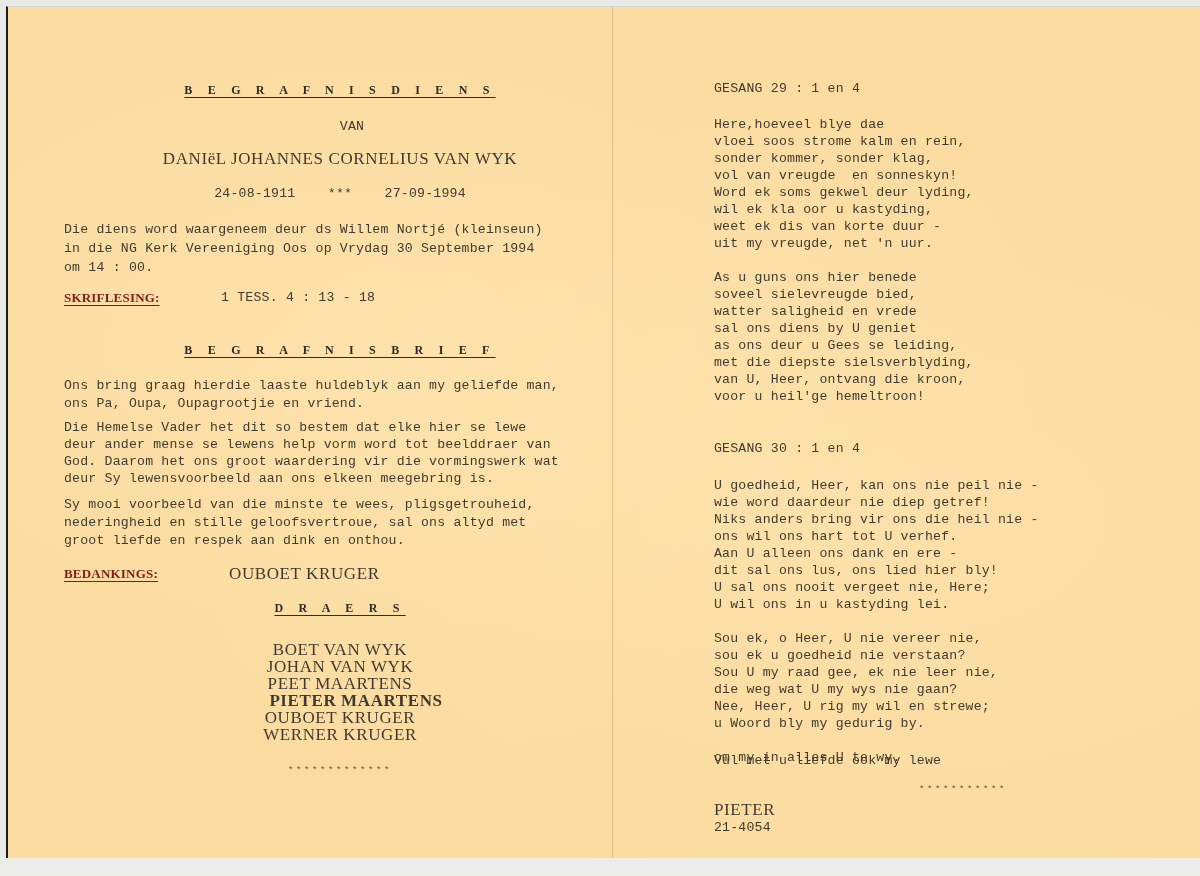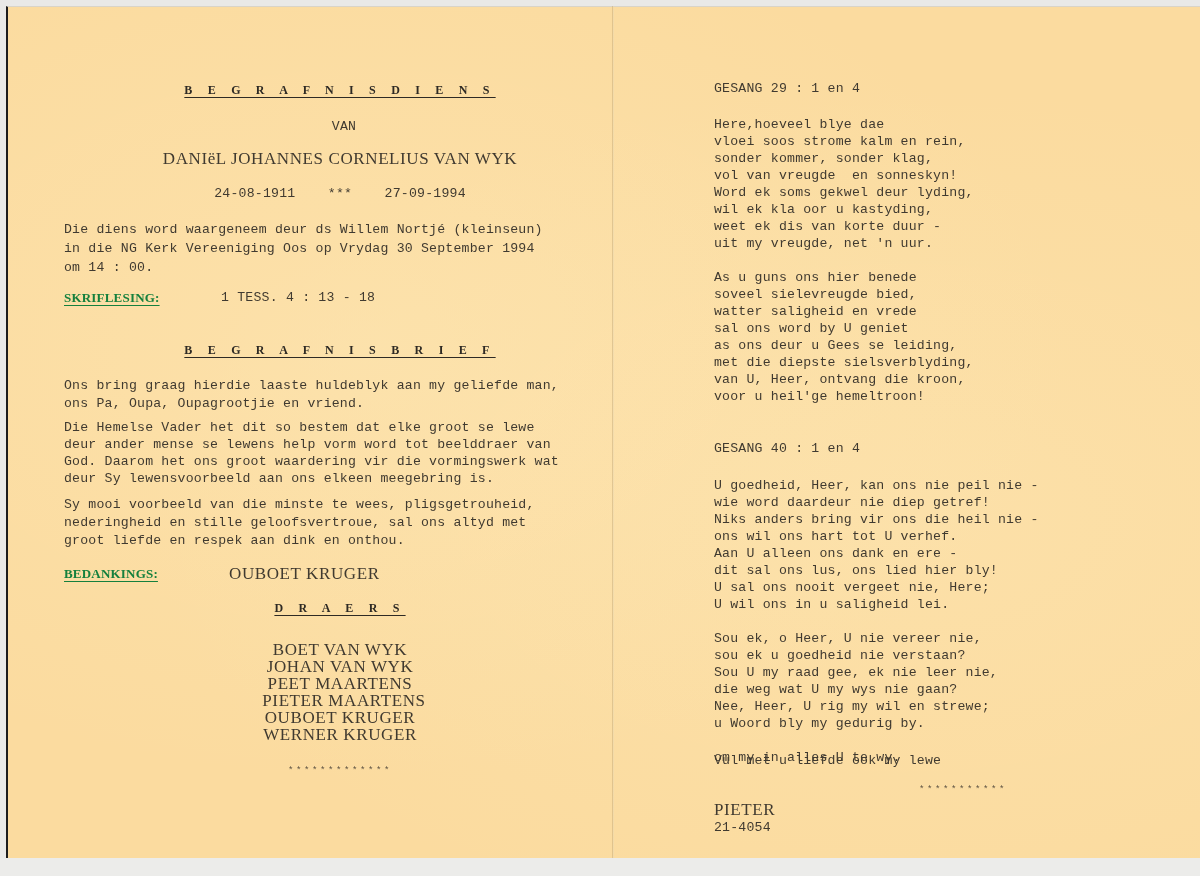--- a/index.html
+++ b/index.html
@@ -23,72 +23,72 @@
       position: absolute; left: 0; top: 858px; width: 1200px; height: 18px; background: #ececea;
     }
 
     .page { position: absolute; top: 0; }
     .left-page { left: 0; width: 612px; }
     .right-page { left: 614px; width: 586px; }
 
     .t { position: absolute; font-size: 13.2px; line-height: 17px; white-space: pre; letter-spacing: 0.2px; color: #403a30; }
     .heading { font-family: "Liberation Serif", "DejaVu Serif", serif; font-weight: bold; font-size: 12px; letter-spacing: 6.2px; text-decoration: underline; text-underline-offset: 3px; color: #2e2a24; }
     .center { text-align: center; }
-    .label { font-family: "Liberation Serif", "DejaVu Serif", serif; font-weight: bold; font-size: 13px; text-decoration: underline; text-underline-offset: 3px; color: #15803d; }
+    .label { font-family: "Liberation Serif", "DejaVu Serif", serif; font-weight: bold; font-size: 13px; text-decoration: underline; text-underline-offset: 3px; color: #7f1d1d; }
     .serif { font-family: "Liberation Serif", "DejaVu Serif", serif; font-size: 17px; letter-spacing: 0.6px; }
     .stars { font-size: 9px; letter-spacing: 2.6px; color: #5a5040; }
   </style>
 </head>
 <body>
 
 <div class="scan"></div>
 <div class="fold"></div>
 <div class="bottom-strip"></div>
 
 <div class="page left-page">
   <div class="t heading center" style="left:0; width:680px; top:82px;">B E G R A F N I S D I E N S</div>
-  <div class="t center" style="left:4px; width:680px; top:118px;">VAN</div>
+  <div class="t center" style="left:12px; width:680px; top:118px;">VAN</div>
   <div class="t center serif" style="left:0; width:680px; top:150px;">DANIëL JOHANNES CORNELIUS VAN WYK</div>
   <div class="t center" style="left:0; width:680px; top:185px;">24-08-1911    ***    27-09-1994</div>
 
   <div>
     <div class="t" style="left:64px; top:221px;">Die diens word waargeneem deur ds Willem Nortjé (kleinseun)</div>
     <div class="t" style="left:64px; top:240px;">in die NG Kerk Vereeniging Oos op Vrydag 30 September 1994</div>
     <div class="t" style="left:64px; top:259px;">om 14 : 00.</div>
   </div>
 
   <div class="t label" style="left:64px; top:289px;">SKRIFLESING:</div>
   <div class="t" style="left:221px; top:289px;">1 TESS. 4 : 13 - 18</div>
 
   <div class="t heading center" style="left:0; width:680px; top:342px;">B E G R A F N I S B R I E F</div>
 
   <div>
     <div class="t" style="left:64px; top:377px;">Ons bring graag hierdie laaste huldeblyk aan my geliefde man,</div>
     <div class="t" style="left:64px; top:395px;">ons Pa, Oupa, Oupagrootjie en vriend.</div>
 
-    <div class="t" style="left:64px; top:419px;">Die Hemelse Vader het dit so bestem dat elke groot se lewe</div>
+    <div class="t" style="left:64px; top:419px;">Die Hemelse Vader het dit so bestem dat elke hier se lewe</div>
     <div class="t" style="left:64px; top:436px;">deur ander mense se lewens help vorm word tot beelddraer van</div>
     <div class="t" style="left:64px; top:453px;">God. Daarom het ons groot waardering vir die vormingswerk wat</div>
     <div class="t" style="left:64px; top:470px;">deur Sy lewensvoorbeeld aan ons elkeen meegebring is.</div>
 
     <div class="t" style="left:64px; top:496px;">Sy mooi voorbeeld van die minste te wees, pligsgetrouheid,</div>
     <div class="t" style="left:64px; top:514px;">nederingheid en stille geloofsvertroue, sal ons altyd met</div>
     <div class="t" style="left:64px; top:532px;">groot liefde en respek aan dink en onthou.</div>
   </div>
 
   <div class="t label" style="left:64px; top:565px;">BEDANKINGS:</div>
   <div class="t serif" style="left:229px; top:565px;">OUBOET KRUGER</div>
 
   <div class="t heading center" style="left:0; width:680px; top:600px;">D R A E R S</div>
 
   <div>
     <div class="t center serif" style="left:0; width:680px; top:641px;">BOET VAN WYK</div>
     <div class="t center serif" style="left:0; width:680px; top:658px;">JOHAN VAN WYK</div>
     <div class="t center serif" style="left:0; width:680px; top:675px;">PEET MAARTENS</div>
-    <div class="t center serif" style="left:4px; width:680px; top:692px;">PIETER MAARTENS</div>
+    <div class="t center serif" style="left:16px; width:680px; top:692px;font-weight:bold;">PIETER MAARTENS</div>
     <div class="t center serif" style="left:0; width:680px; top:709px;">OUBOET KRUGER</div>
     <div class="t center serif" style="left:0; width:680px; top:726px;">WERNER KRUGER</div>
   </div>
 
   <div class="t center stars" style="left:0; width:680px; top:763px;">*************</div>
 </div>
 
 <div class="page right-page">
   <div class="t" style="left:100px; top:80px;">GESANG 29 : 1 en 4</div>
 
@@ -100,38 +100,38 @@
     <div class="t" style="left:100px; top:184px;">Word ek soms gekwel deur lyding,</div>
     <div class="t" style="left:100px; top:201px;">wil ek kla oor u kastyding,</div>
     <div class="t" style="left:100px; top:218px;">weet ek dis van korte duur -</div>
     <div class="t" style="left:100px; top:235px;">uit my vreugde, net 'n uur.</div>
   </div>
 
   <div>
     <div class="t" style="left:100px; top:269px;">As u guns ons hier benede</div>
     <div class="t" style="left:100px; top:286px;text-align:right;">soveel sielevreugde bied,</div>
     <div class="t" style="left:100px; top:303px;">watter saligheid en vrede</div>
-    <div class="t" style="left:100px; top:320px;">sal ons word by U geniet</div>
+    <div class="t" style="left:100px; top:320px;">sal ons diens by U geniet</div>
     <div class="t" style="left:100px; top:337px;">as ons deur u Gees se leiding,</div>
     <div class="t" style="left:100px; top:354px;">met die diepste sielsverblyding,</div>
     <div class="t" style="left:100px; top:371px;">van U, Heer, ontvang die kroon,</div>
     <div class="t" style="left:100px; top:388px;">voor u heil'ge hemeltroon!</div>
   </div>
 
-  <div class="t" style="left:100px; top:440px;">GESANG 40 : 1 en 4</div>
+  <div class="t" style="left:100px; top:440px;">GESANG 30 : 1 en 4</div>
 
   <div>
     <div class="t" style="left:100px; top:477px;">U goedheid, Heer, kan ons nie peil nie -</div>
     <div class="t" style="left:100px; top:494px;">wie word daardeur nie diep getref!</div>
     <div class="t" style="left:100px; top:511px;">Niks anders bring vir ons die heil nie -</div>
     <div class="t" style="left:100px; top:528px;">ons wil ons hart tot U verhef.</div>
     <div class="t" style="left:100px; top:545px;">Aan U alleen ons dank en ere -</div>
     <div class="t" style="left:100px; top:562px;">dit sal ons lus, ons lied hier bly!</div>
     <div class="t" style="left:100px; top:579px;">U sal ons nooit vergeet nie, Here;</div>
-    <div class="t" style="left:100px; top:596px;">U wil ons in u saligheid lei.</div>
+    <div class="t" style="left:100px; top:596px;">U wil ons in u kastyding lei.</div>
   </div>
 
   <div>
     <div class="t" style="left:100px; top:630px;">Sou ek, o Heer, U nie vereer nie,</div>
     <div class="t" style="left:100px; top:647px;">sou ek u goedheid nie verstaan?</div>
     <div class="t" style="left:100px; top:664px;">Sou U my raad gee, ek nie leer nie,</div>
     <div class="t" style="left:100px; top:681px;">die weg wat U my wys nie gaan?</div>
     <div class="t" style="left:100px; top:698px;">Nee, Heer, U rig my wil en strewe;</div>
     <div class="t" style="left:100px; top:715px;">u Woord bly my gedurig by.</div>
     <div class="t" style="left:100px; top:732px;margin-top:20px;">Vul met u liefde ook my lewe</div>

